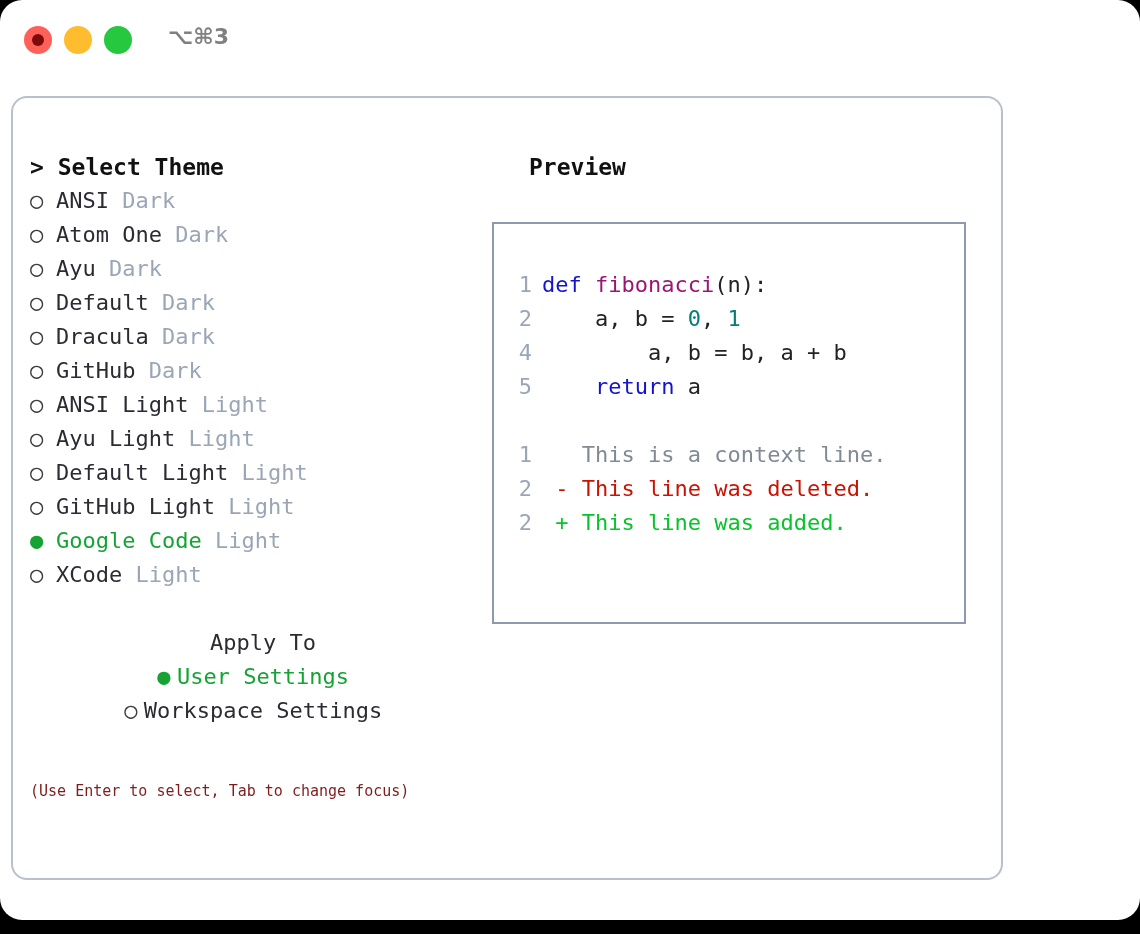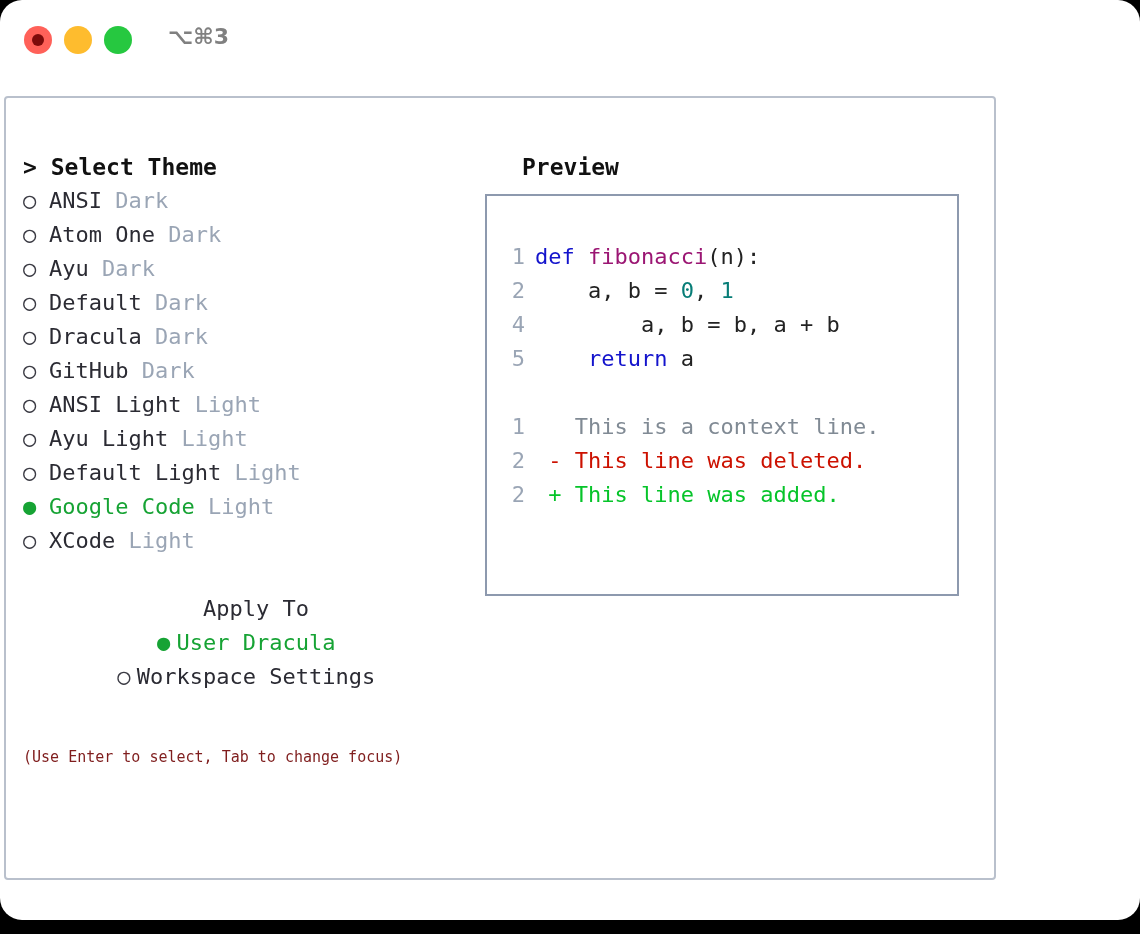--- a/index.html
+++ b/index.html
@@ -57,26 +57,26 @@
     font-size: 22px;
     font-weight: bold;
     color: #808080;
     letter-spacing: 0px;
     font-family: "DejaVu Sans", sans-serif;
   }
 
   
   #panel {
     position: absolute;
-    left: 4px;
+    left: 11px;
     top: 96px;
     width: 992px;
     height: 784px;
     border: 2px solid #b9c0cc;
-    border-radius: 4px;
+    border-radius: 16px;
     box-sizing: border-box;
     background: #ffffff;
   }
 
   
   #left-col {
     position: absolute;
     left: 17px;
     top: 52px;
     width: 440px;
@@ -134,21 +134,21 @@
   }
   #preview-label {
     font-size: 23px;
     font-weight: bold;
     color: #111111;
     height: 34px;
     line-height: 34px;
     margin-left: 37px;
   }
   #preview-box {
-    margin-top: 10px;
+    margin-top: 38px;
     width: 474px;
     height: 402px;
     border: 2px solid #8d99ae;
     box-sizing: border-box;
     background: #ffffff;
     padding: 44px 0 0 10px;
   }
   .code-line {
     height: 34px;
     line-height: 34px;
@@ -192,28 +192,29 @@
       <div id="theme-list">
           <div class="opt-row"><span class="marker off">○</span><span class="opt-name">ANSI</span><span class="variant"> Dark</span></div>
           <div class="opt-row"><span class="marker off">○</span><span class="opt-name">Atom One</span><span class="variant"> Dark</span></div>
           <div class="opt-row"><span class="marker off">○</span><span class="opt-name">Ayu</span><span class="variant"> Dark</span></div>
           <div class="opt-row"><span class="marker off">○</span><span class="opt-name">Default</span><span class="variant"> Dark</span></div>
           <div class="opt-row"><span class="marker off">○</span><span class="opt-name">Dracula</span><span class="variant"> Dark</span></div>
           <div class="opt-row"><span class="marker off">○</span><span class="opt-name">GitHub</span><span class="variant"> Dark</span></div>
           <div class="opt-row"><span class="marker off">○</span><span class="opt-name">ANSI Light</span><span class="variant"> Light</span></div>
           <div class="opt-row"><span class="marker off">○</span><span class="opt-name">Ayu Light</span><span class="variant"> Light</span></div>
           <div class="opt-row"><span class="marker off">○</span><span class="opt-name">Default Light</span><span class="variant"> Light</span></div>
+          <div class="opt-row"><span class="marker off">○</span><span class="opt-name">GitHub Light</span><span class="variant"> Light</span></div>
           <div class="opt-row"><span class="marker on">●</span><span class="opt-name sel">Google Code</span><span class="variant"> Light</span></div>
           <div class="opt-row"><span class="marker off">○</span><span class="opt-name">XCode</span><span class="variant"> Light</span></div>
         </div>
 
       <div id="applyto">
         <div class="plain-head">Apply To</div>
         <div id="apply-list">
-            <div class="opt-row"><span class="marker on">●</span><span class="opt-name sel">User Dracula</span></div>
+            <div class="opt-row"><span class="marker on">●</span><span class="opt-name sel">User Settings</span></div>
             <div class="opt-row"><span class="marker off">○</span><span class="opt-name">Workspace Settings</span></div>
           </div>
       </div>
 
       <div id="hint">(Use Enter to select, Tab to change focus)</div>
     </div>
 
     <div id="right-col">
       <div id="preview-label">Preview</div>
       <div id="preview-box">

